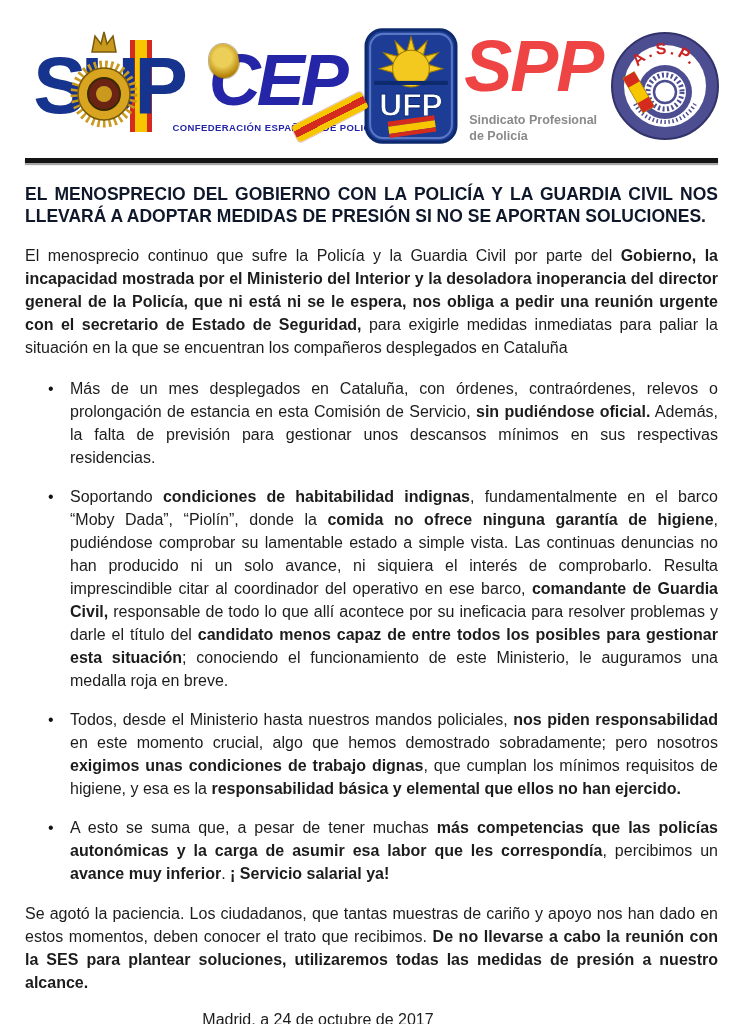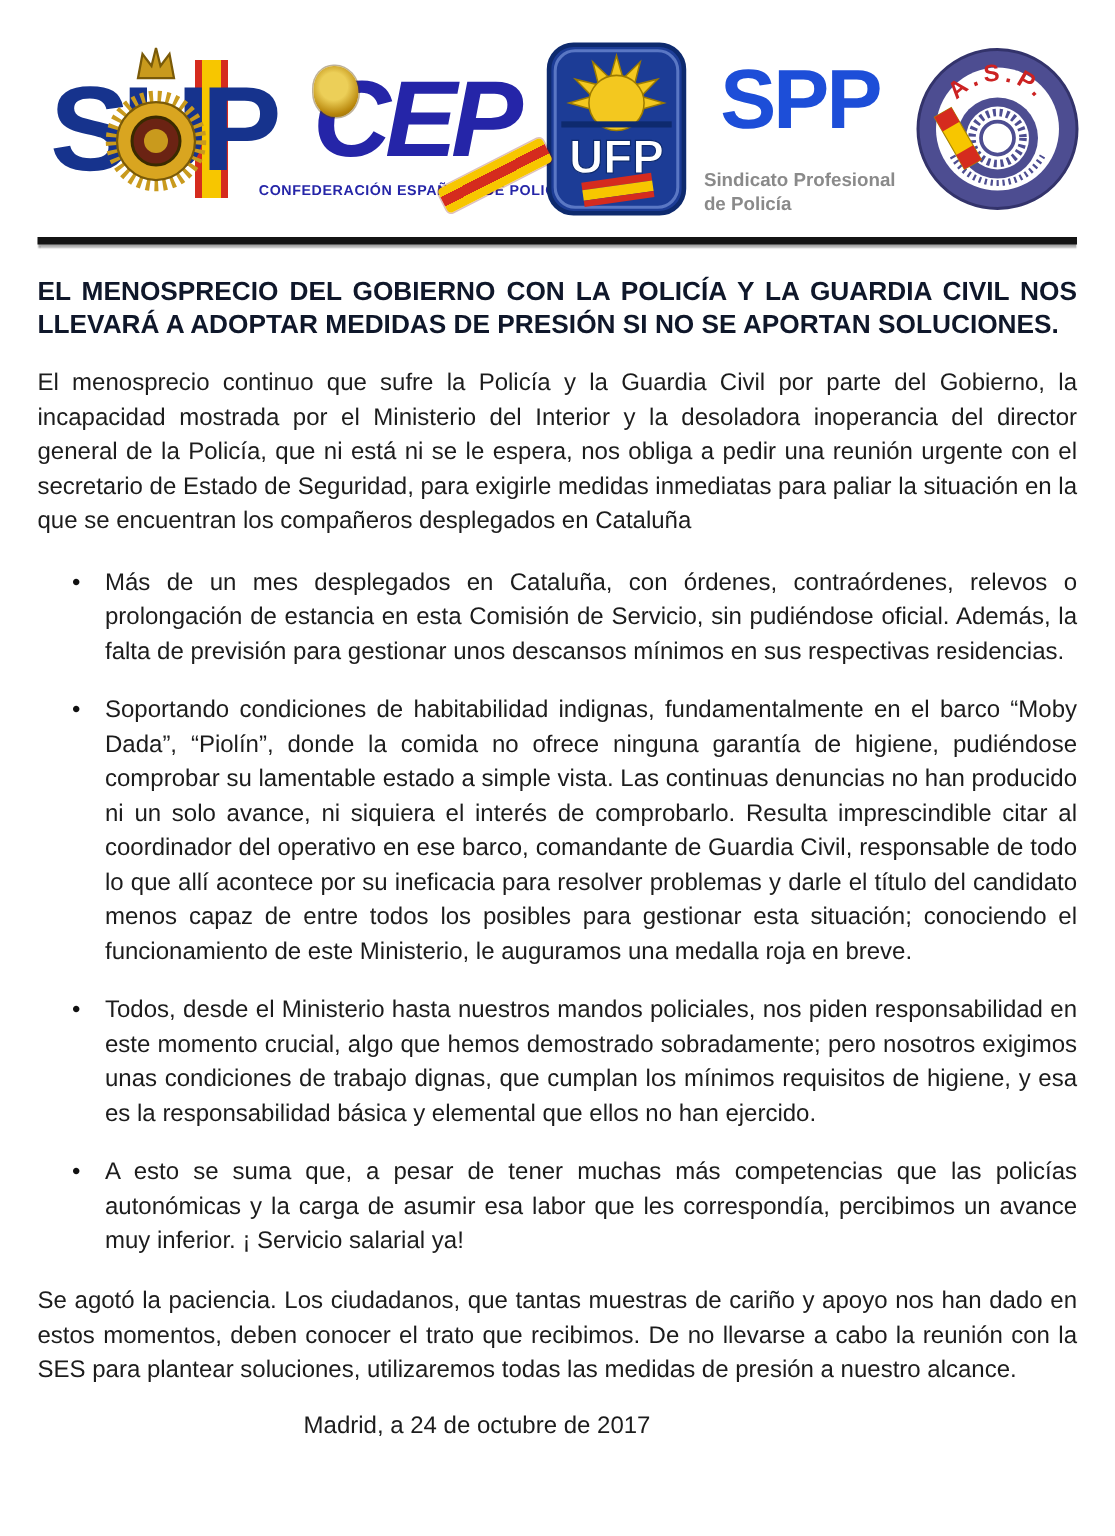--- a/index.html
+++ b/index.html
@@ -58,22 +58,23 @@
     margin-top:2px;font-size:9.5px;font-weight:bold;color:#2525a8;
     letter-spacing:.4px;white-space:nowrap;
   }
 
   
   .logo-ufp{width:94px;height:120px;}
 
   
   .logo-spp{width:146px;height:112px;}
   .spp-word{
-    font-size:56px;font-weight:bold;letter-spacing:-2px;line-height:76px;
-    color:#1d4ed8;
+    font-size:72px;font-weight:bold;letter-spacing:-2px;line-height:76px;
+    color:#ef4444;
+    font-style:italic;
   }
   .spp-rule{
     width:132px;height:2px;margin-top:4px;
     background:linear-gradient(to right,#e3a49a 0 55%,#d8b04c 55% 100%);
   }
   .spp-caption{
     margin-top:5px;font-size:12.5px;color:#8a8a8a;font-weight:bold;
     width:128px;line-height:1.25;
   }
 
@@ -102,21 +103,21 @@
   }
   ul.grievances li{
     position:relative;margin:0 0 16px 0;
     font-size:16px;line-height:23px;text-align:justify;
   }
   ul.grievances li::before{
     content:"\2022";
     position:absolute;left:-22px;top:0;
     font-size:16px;line-height:23px;color:#111;
   }
-  .b{font-weight:normal;}
+  .b{font-weight:bold;}
 
   
   .footer{margin-top:16px;padding:0 0 0 8px;}
   .date-wrap{width:620px;}
   .dateline{font-size:16px;text-align:center;color:#1c1c1c;line-height:20px;}
 </style>
 </head>
 <body>
 
 <div class="page">

